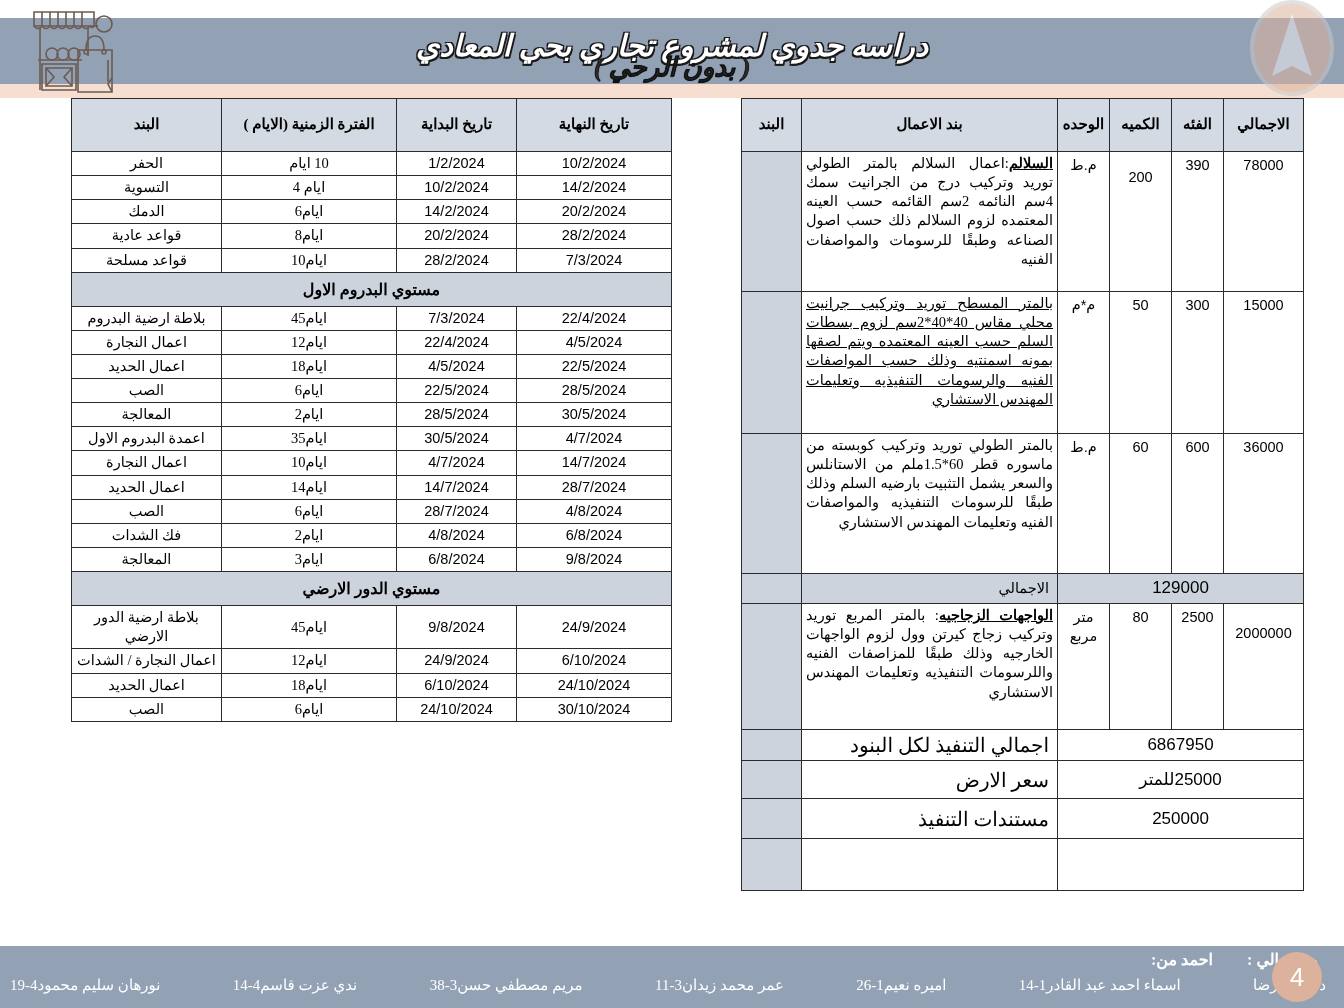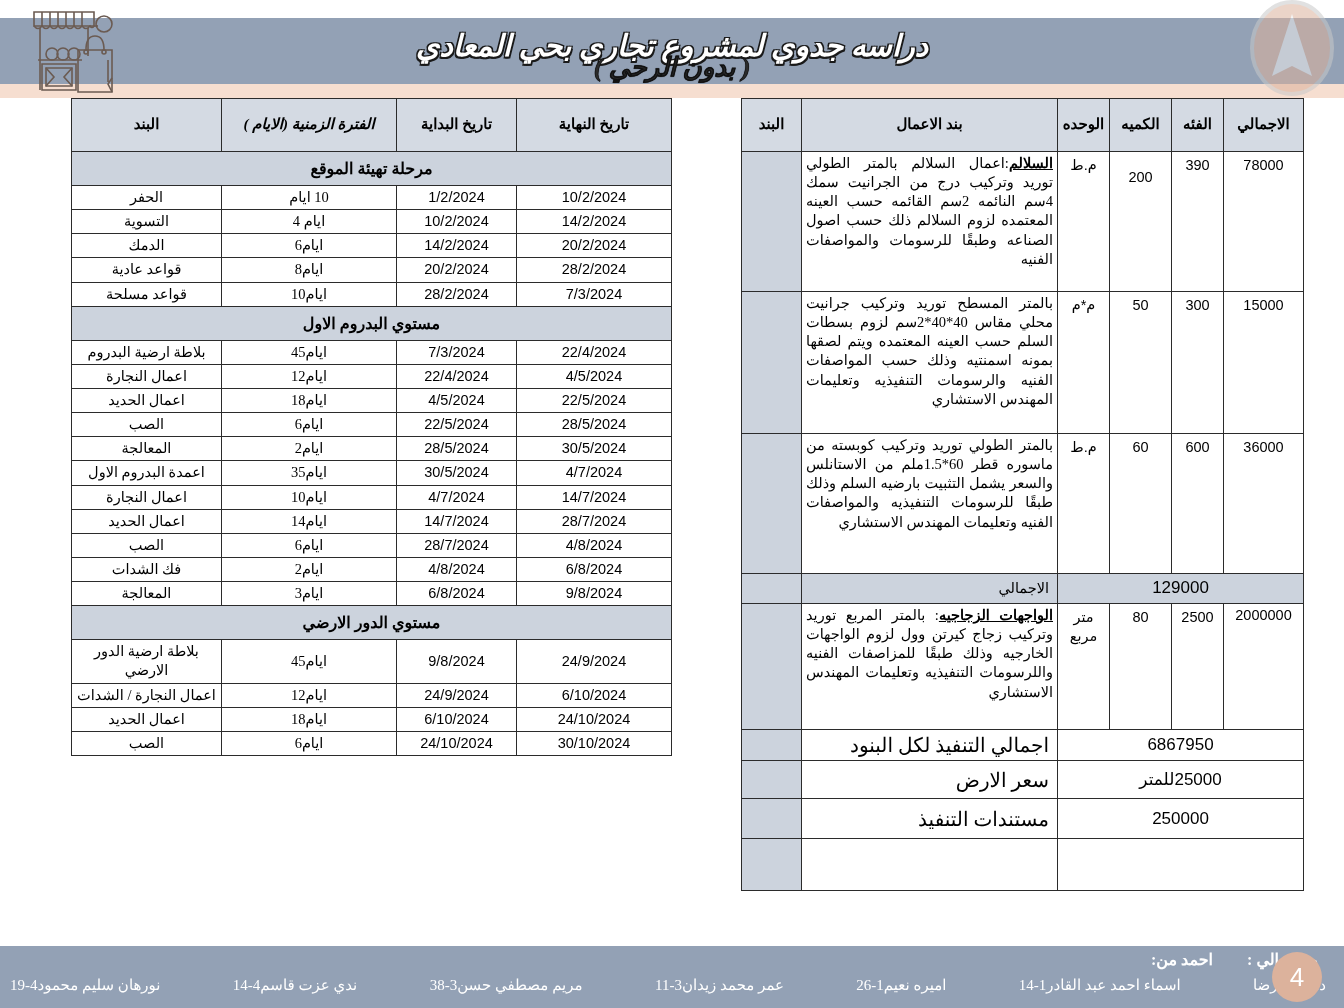--- a/index.html
+++ b/index.html
@@ -161,25 +161,22 @@
     <colgroup>
         <col style="width:155px">
         <col style="width:120px">
         <col style="width:175px">
         <col style="width:150px">
       </colgroup>
     <tbody id="left-body">
         <tr class="hdr">
           <td style="height: 48px;">تاريخ النهاية</td>
           <td style="height: 48px;">تاريخ البداية</td>
-          <td style="height: 48px; font-style: italic;">الفترة الزمنية (الايام )</td>
+          <td style="height: 48px;">الفترة الزمنية (الايام )</td>
           <td style="height: 48px;">البند</td>
-        </tr>
-        <tr class="section-row">
-          <td colspan="4">مرحلة  تهيئة الموقع</td>
         </tr>
         <tr>
           <td class="num">10/2/2024</td>
           <td class="num">1/2/2024</td>
           <td class="label-cell">10 ايام</td>
           <td class="label-cell">الحفر</td>
         </tr>
         <tr>
           <td class="num">14/2/2024</td>
           <td class="num">10/2/2024</td>
@@ -329,38 +326,38 @@
           <td class="num" style="vertical-align: top; padding-top: 16px;">200</td>
           <td class="num" style="vertical-align: top; padding-top: 4px;">م.ط</td>
           <td class="desc" style="vertical-align: top;"><u>السلالم</u>:اعمال السلالم بالمتر الطولي توريد وتركيب درج من الجرانيت سمك 4سم النائمه 2سم القائمه حسب العينه المعتمده لزوم السلالم ذلك حسب اصول الصناعه وطبقًا للرسومات والمواصفات الفنيه</td>
           <td class="shade-col"></td>
         </tr>
         <tr style="height: 142px;">
           <td class="num" style="vertical-align: top; padding-top: 4px;">15000</td>
           <td class="num" style="vertical-align: top; padding-top: 4px;">300</td>
           <td class="num" style="vertical-align: top; padding-top: 4px;">50</td>
           <td class="num" style="vertical-align: top; padding-top: 4px;">م*م</td>
-          <td class="desc" style="vertical-align: top;">بالمتر المسطح توريد وتركيب جرانيت محلي مقاس 40*40*2سم لزوم بسطات السلم حسب العينه المعتمده ويتم لصقها بمونه اسمنتيه وذلك حسب المواصفات الفنيه والرسومات التنفيذيه وتعليمات المهندس الاستشاري</td>
+          <td class="desc" style="vertical-align: top; text-decoration: underline;">بالمتر المسطح توريد وتركيب جرانيت محلي مقاس 40*40*2سم لزوم بسطات السلم حسب العينه المعتمده ويتم لصقها بمونه اسمنتيه وذلك حسب المواصفات الفنيه والرسومات التنفيذيه وتعليمات المهندس الاستشاري</td>
           <td class="shade-col"></td>
         </tr>
         <tr style="height: 140px;">
           <td class="num" style="vertical-align: top; padding-top: 4px;">36000</td>
           <td class="num" style="vertical-align: top; padding-top: 4px;">600</td>
           <td class="num" style="vertical-align: top; padding-top: 4px;">60</td>
           <td class="num" style="vertical-align: top; padding-top: 4px;">م.ط</td>
           <td class="desc" style="vertical-align: top;">بالمتر الطولي توريد وتركيب كوبسته من ماسوره قطر 60*1.5ملم من الاستانلس والسعر يشمل التثبيت بارضيه السلم وذلك طبقًا للرسومات التنفيذيه والمواصفات الفنيه وتعليمات المهندس الاستشاري</td>
           <td class="shade-col"></td>
         </tr>
         <tr class="total-row" style="height: 30px;">
           <td colspan="4" class="tot-num">129000</td>
           <td class="tot-lbl">الاجمالي</td>
           <td class="shade-col"></td>
         </tr>
         <tr style="height: 126px;">
-          <td class="num" style="vertical-align: top; padding-top: 2px;">2000000</td>
+          <td class="num" style="vertical-align: top; padding-top: 20px;">2000000</td>
           <td class="num" style="vertical-align: top; padding-top: 4px;">2500</td>
           <td class="num" style="vertical-align: top; padding-top: 4px;">80</td>
           <td class="num" style="vertical-align: top; padding-top: 4px;">متر مربع</td>
           <td class="desc" style="vertical-align: top; border-radius: 10px;"><u>الواجهات الزجاجيه</u>: بالمتر المربع توريد وتركيب زجاج كيرتن وول لزوم الواجهات الخارجيه وذلك طبقًا للمزاصفات الفنيه واللرسومات التنفيذيه وتعليمات المهندس الاستشاري</td>
           <td class="shade-col"></td>
         </tr>
         <tr class="plain-row" style="height: 30px;">
           <td colspan="4" class="tot-num">6867950</td>
           <td class="tot-lbl">اجمالي التنفيذ لكل البنود</td>
           <td class="shade-col"></td>

